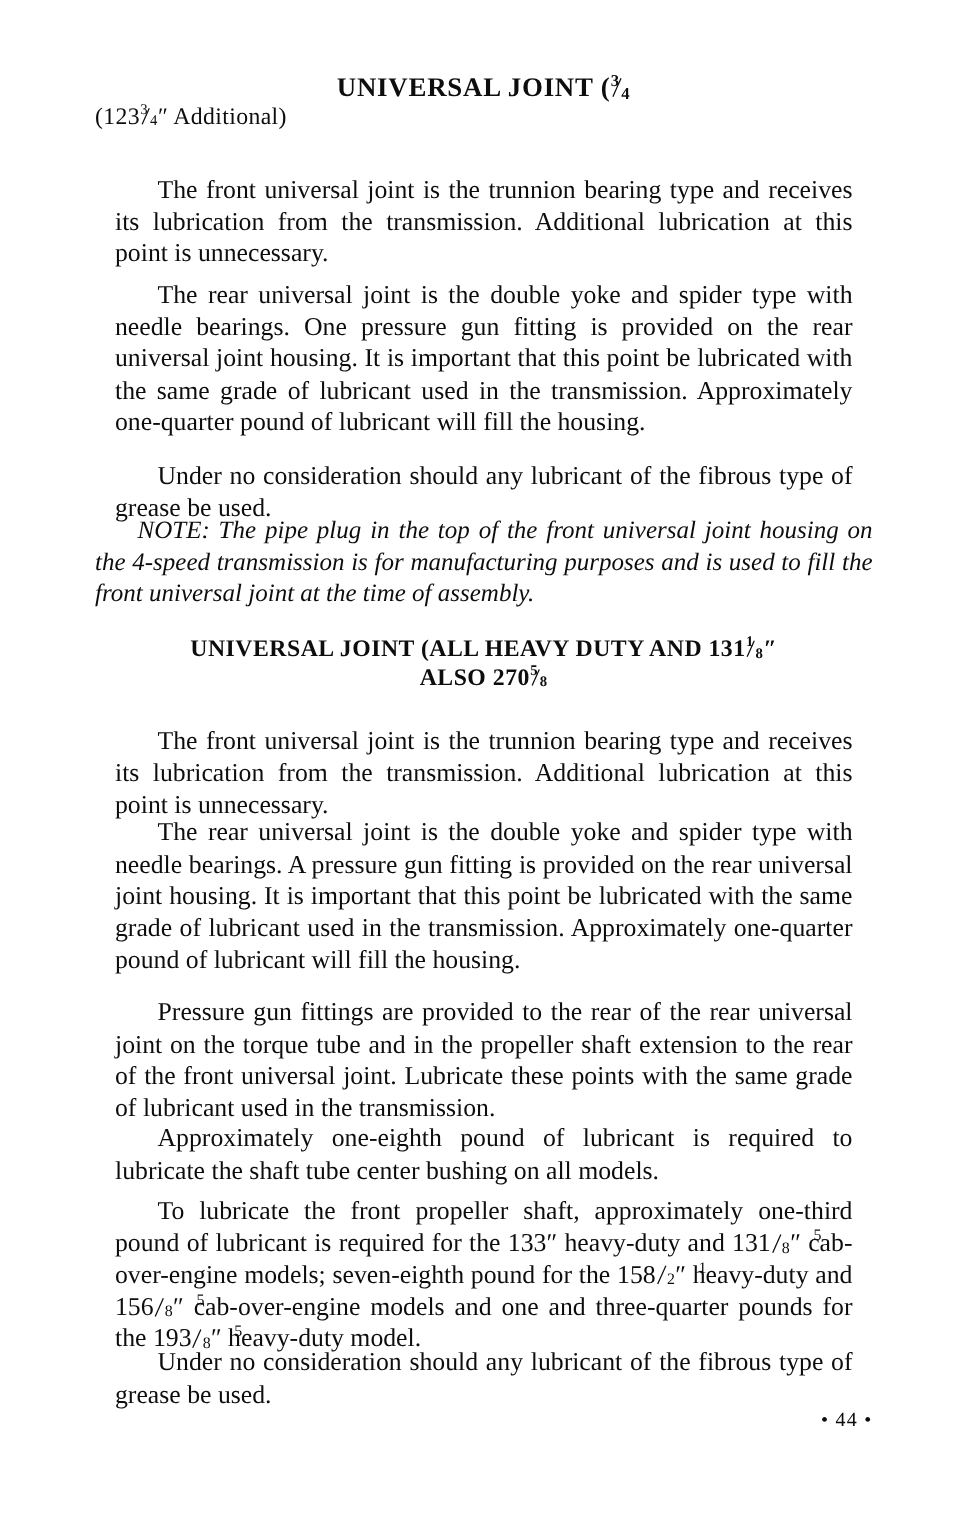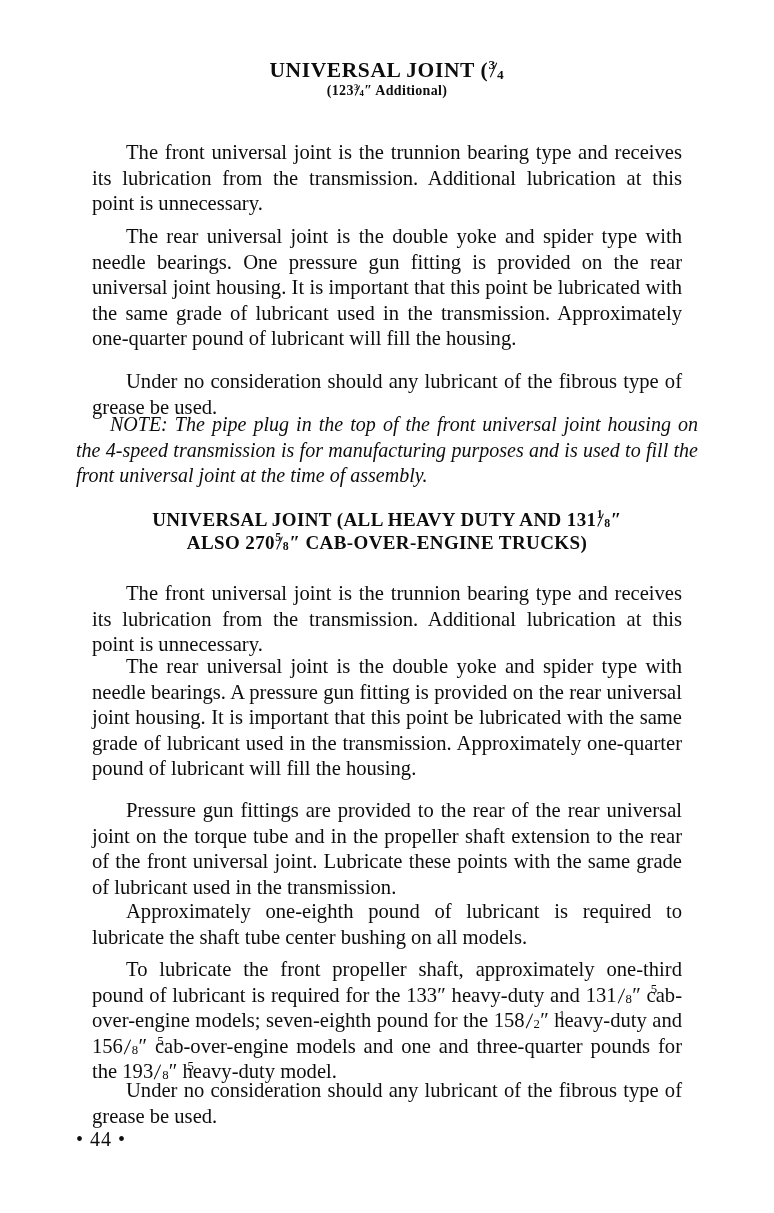--- a/index.html
+++ b/index.html
@@ -27,23 +27,23 @@
   .h-main {
     text-align: center;
     font-weight: bold;
     font-size: 21.5px;
     letter-spacing: 0.6px;
     line-height: 1.16;
     margin: 0;
     white-space: nowrap;
   }
   .h-sub {
-    text-align: center;
-    font-weight: bold;
-    font-size: 14px;
+    text-align: left;
+    font-weight: normal;
+    font-size: 19px;
     letter-spacing: 0.3px;
     line-height: 1.16;
     margin: 0;
     white-space: nowrap;
   }
   .section-head {
     text-align: center;
     font-weight: bold;
     font-size: 19px;
     letter-spacing: 0.4px;
@@ -107,22 +107,22 @@
   }
 
   
   .blk { position: absolute; left: 0; width: 622px; }
 
   .pagenum {
     position: absolute;
     left: 0;
     width: 622px;
     top: 1128px;
-    text-align: left;
-    font-size: 20px;
+    text-align: right;
+    font-size: 16px;
     letter-spacing: 1px;
   }
 </style>
 </head>
 <body>
 
 <div class="page">
 
   <div class="blk" style="top:58px;">
     <div class="h-main"><span>UNIVERSAL JOINT (</span><span class="frac"><span class="num">3</span><span class="bar"></span><span class="den">4</span></span></div>
@@ -141,21 +141,21 @@
     <p class="body">Under no consideration should any lubricant of the fibrous type of grease be used.</p>
   </div>
 
   <div class="blk" style="top:412px;">
     <p class="note">NOTE: The pipe plug in the top of the front universal joint housing on the 4-speed transmission is for manufacturing purposes and is used to fill the front universal joint at the time of assembly.</p>
   </div>
 
   <div class="blk" style="top:508px;">
     <div class="section-head">
       <span class="ln"><span>UNIVERSAL JOINT (ALL HEAVY DUTY AND 131</span><span class="frac"><span class="num">1</span><span class="bar"></span><span class="den">8</span></span><span>″</span></span>
-      <span class="ln"><span>ALSO 270</span><span class="frac"><span class="num">5</span><span class="bar"></span><span class="den">8</span></span><span>″ CAB-OVER-ENGINE TRUCKS)</span></span>
+      <span class="ln"><span>ALSO 270</span><span class="frac"><span class="num">5</span><span class="bar"></span><span class="den">8</span></span></span>
     </div>
   </div>
 
   <div class="blk" style="top:565px;">
     <p class="body">The front universal joint is the trunnion bearing type and receives its lubrication from the transmission. Additional lubrication at this point is unnecessary.</p>
   </div>
 
   <div class="blk" style="top:638px;">
     <p class="body">The rear universal joint is the double yoke and spider type with needle bearings. A pressure gun fitting is provided on the rear universal joint housing. It is important that this point be lubricated with the same grade of lubricant used in the transmission. Approximately one-quarter pound of lubricant will fill the housing.</p>
   </div>

